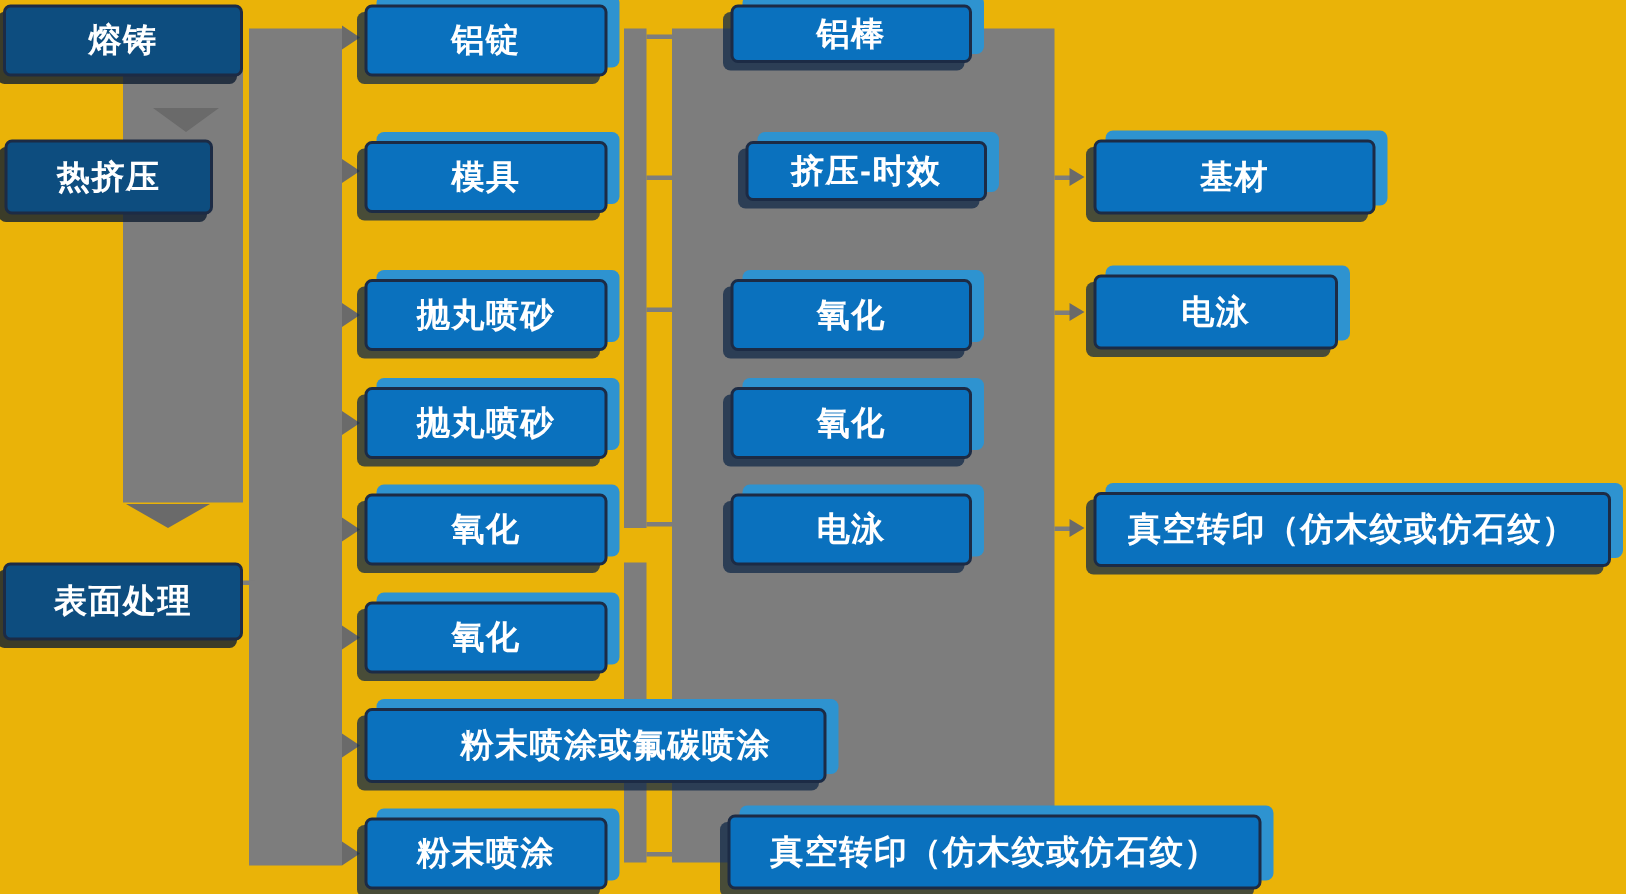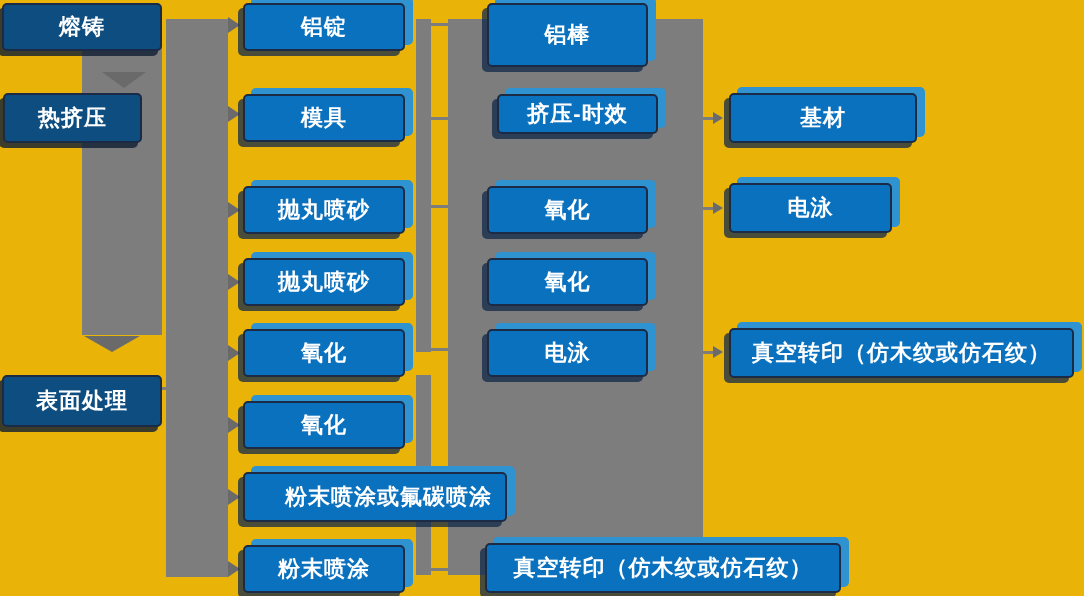--- a/index.html
+++ b/index.html
@@ -78,23 +78,23 @@
   <div id="nodes">
       <div class="node dark" style="left: 2px; top: 3px; width: 160px; height: 48px;">熔铸</div>
       <div class="node dark" style="left: 3px; top: 93px; width: 139px; height: 50px;">热挤压</div>
       <div class="node dark" style="left: 2px; top: 363px; width: 160px; height: 52px; margin-top: 12px;">表面处理</div>
       <div class="node primary" style="left: 243px; top: 3px; width: 162px; height: 48px;">铝锭</div>
       <div class="node primary" style="left: 243px; top: 94px; width: 162px; height: 48px;">模具</div>
       <div class="node primary" style="left: 243px; top: 186px; width: 162px; height: 48px;">抛丸喷砂</div>
       <div class="node primary" style="left: 243px; top: 258px; width: 162px; height: 48px;">抛丸喷砂</div>
       <div class="node primary" style="left: 243px; top: 329px; width: 162px; height: 48px;">氧化</div>
       <div class="node primary" style="left: 243px; top: 401px; width: 162px; height: 48px;">氧化</div>
-      <div class="node primary" style="left: 243px; top: 472px; width: 264px; height: 50px; padding-left: 27px;">粉末喷涂或氟碳喷涂</div>
+      <div class="node primary" style="left: 243px; top: 472px; width: 308px; height: 50px; padding-left: 27px;">粉末喷涂或氟碳喷涂</div>
       <div class="node primary" style="left: 243px; top: 545px; width: 162px; height: 48px;">粉末喷涂</div>
-      <div class="node primary" style="left: 487px; top: 3px; width: 161px; height: 64px;">铝棒</div>
+      <div class="node primary" style="left: 487px; top: 3px; width: 161px; height: 39px;">铝棒</div>
       <div class="node primary" style="left: 497px; top: 94px; width: 161px; height: 40px;">挤压-时效</div>
       <div class="node primary" style="left: 487px; top: 186px; width: 161px; height: 48px;">氧化</div>
       <div class="node primary" style="left: 487px; top: 258px; width: 161px; height: 48px;">氧化</div>
       <div class="node primary" style="left: 487px; top: 329px; width: 161px; height: 48px;">电泳</div>
       <div class="node primary" style="left: 485px; top: 543px; width: 356px; height: 50px;">真空转印（仿木纹或仿石纹）</div>
       <div class="node primary" style="left: 729px; top: 93px; width: 188px; height: 50px;">基材</div>
       <div class="node primary" style="left: 729px; top: 183px; width: 163px; height: 50px;">电泳</div>
       <div class="node primary" style="left: 729px; top: 328px; width: 345px; height: 50px;">真空转印（仿木纹或仿石纹）</div>
     </div>
 </div>

